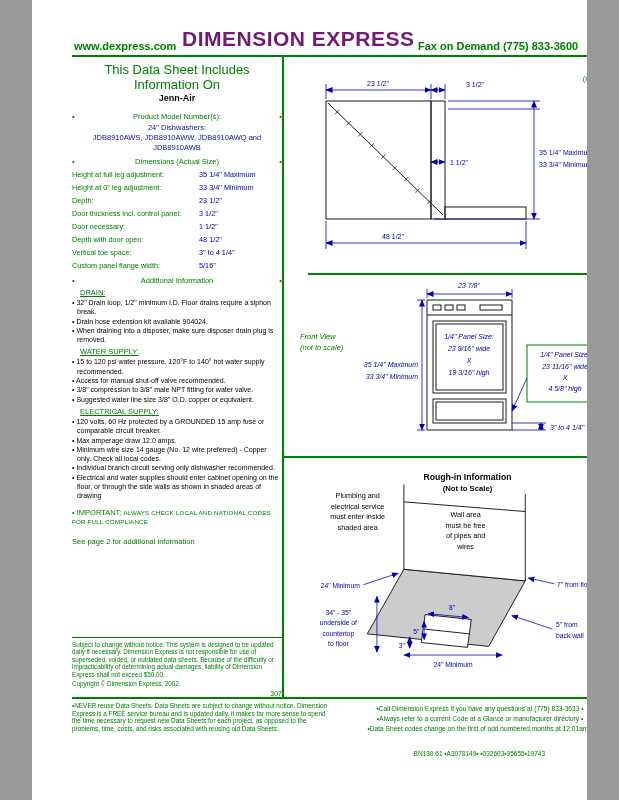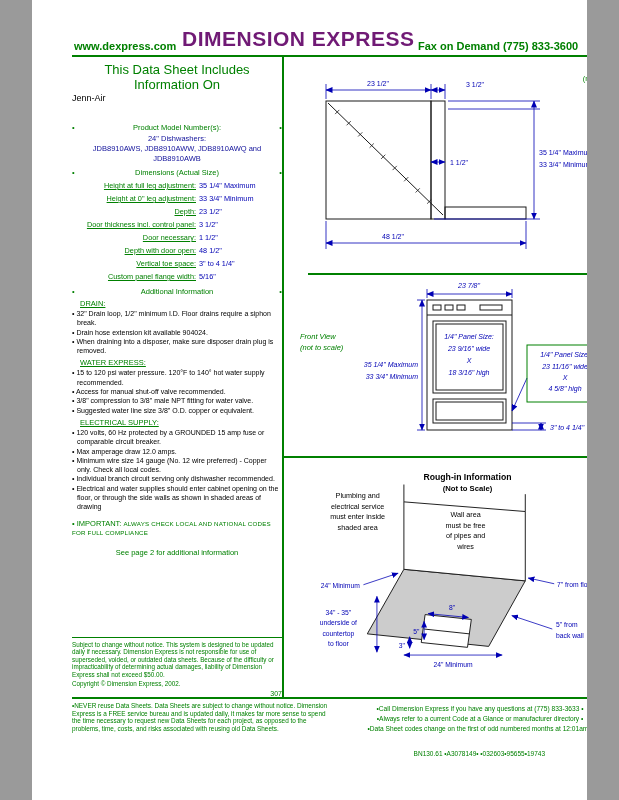--- a/index.html
+++ b/index.html
@@ -8,32 +8,32 @@
   .rule{position:absolute;background:#008000;}
   
   .hdr-url{position:absolute;left:42px;top:40px;font-size:11px;font-weight:bold;color:#008000;}
   .hdr-title{position:absolute;left:150px;top:27px;font-size:21px;font-weight:bold;color:#701a75;letter-spacing:.5px;}
   .hdr-fax{position:absolute;left:386px;top:40px;font-size:11px;font-weight:bold;color:#008000;text-align:center;}
   #rule-top{left:40px;top:55px;width:540px;height:2px;}
   #rule-bottom{left:40px;top:697px;width:540px;height:2px;}
   
   .left-col{position:absolute;left:40px;top:60px;width:210px;height:637px;color:#000;}
   .intro{font-size:13px;color:#008000;text-align:center;margin:2px 0 1px;}
-  .brand{font-size:9px;font-weight:normal;margin:1px 0 20px;color:#000;}
+  .brand{font-size:9px;font-weight:bold;text-align:center;margin:1px 0 9px;color:#000;}
   .bullet-row{display:flex;justify-content:space-between;align-items:center;color:#008000;
               font-size:7.5px;margin:4px 0 2px;}
   .model-line{font-size:7.5px;text-align:center;line-height:10px;color:#10109a;}
   .dim-row{display:flex;font-size:7.3px;line-height:13px;}
-  .dim-label{width:124px;text-align:right;color:#008000;padding-right:3px;flex:none;text-decoration:underline;}
+  .dim-label{width:124px;color:#008000;padding-right:3px;flex:none;}
   .dim-value{color:#0000b4;}
   .sec-head{font-size:7.5px;color:#008000;margin:3px 8px 1px;text-decoration:underline;}
   .li{font-size:7px;line-height:9.3px;margin:0;color:#000;padding-left:5px;text-indent:-5px;}
   .important{font-size:7.5px;color:#008000;margin-top:7px;line-height:9.5px;}
   .important .rest{font-size:6.2px;letter-spacing:.2px;}
-  .see-page{font-size:7.5px;color:#008000;text-align:center;margin-top:10px;}
+  .see-page{font-size:7.5px;color:#008000;text-align:left;margin-top:10px;}
   .left-bottom{position:absolute;left:0;right:0;bottom:0;}
   .disclaimer{border-top:1.5px solid #008000;padding-top:3px;font-size:6.3px;line-height:7.5px;color:#008000;}
   .copyright{font-size:6.3px;color:#008000;margin-top:2px;}
   .pagenum{font-size:7px;color:#008000;text-align:right;margin-top:3px;}
   
   .right-col{position:absolute;left:250px;top:57px;width:330px;height:640px;
              border-left:2px solid #008000;box-sizing:border-box;}
   .panel{position:relative;width:100%;box-sizing:border-box;}
   #side-panel{height:218px;border-bottom:2px solid #008000;margin-left:24px;}
   #front-panel{height:183px;border-bottom:2px solid #008000;font-style:italic;}
@@ -118,21 +118,21 @@
       <span>•</span>
       <span>Additional Information</span>
       <span>•</span>
     </div>
 
     <div class="sec-head">DRAIN:</div>
     <p class="li">• 32" Drain loop, 1/2" minimum I.D.  Floor drains require a siphon break.</p>
     <p class="li">• Drain hose extension kit available 904024.</p>
     <p class="li">• When draining into a disposer, make sure disposer drain plug is removed.</p>
 
-    <div class="sec-head">WATER EXPRESS:</div>
+    <div class="sec-head">WATER SUPPLY:</div>
     <p class="li">• 15 to 120 psi water pressure.  120°F to 140° hot water supply recommended.</p>
     <p class="li">• Access for manual shut-off valve recommended.</p>
     <p class="li">• 3/8" compression to 3/8" male NPT fitting for water valve.</p>
     <p class="li">• Suggested water line size 3/8" O.D. copper or equivalent.</p>
 
     <div class="sec-head">ELECTRICAL SUPPLY:</div>
     <p class="li">• 120 volts, 60 Hz protected by a GROUNDED 15 amp fuse or comparable circuit breaker.</p>
     <p class="li">• Max amperage draw 12.0 amps.</p>
     <p class="li">• Minimum wire size 14 gauge (No. 12 wire preferred) - Copper only.  Check all local codes.</p>
     <p class="li">• Individual branch circuit serving only dishwasher recommended.</p>

